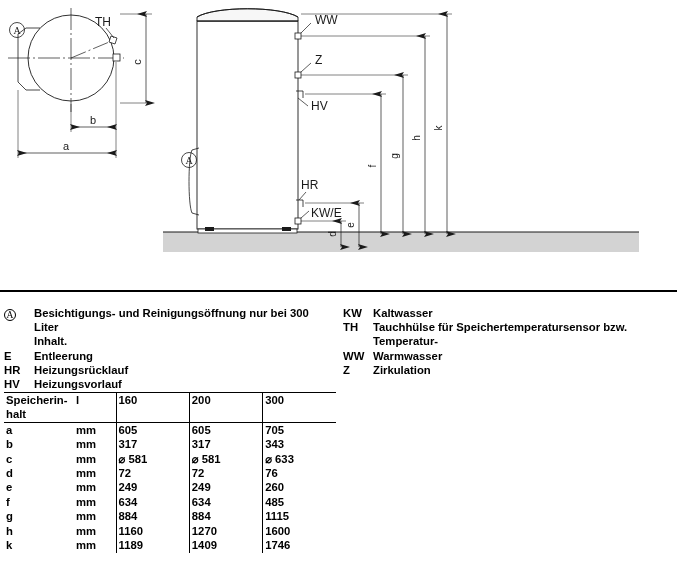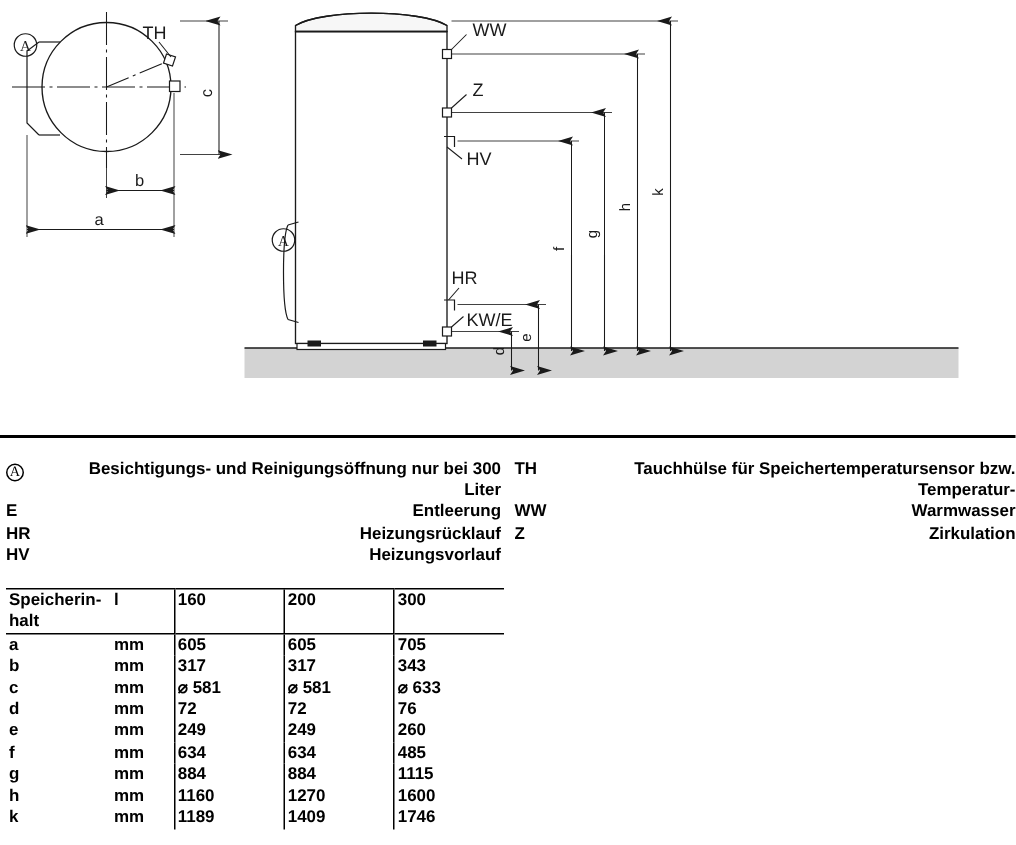--- a/index.html
+++ b/index.html
@@ -48,21 +48,20 @@
   .legend-row {
     display: flex;
     align-items: flex-start;
   }
   .legend-key {
     flex: 0 0 30px;
     white-space: nowrap;
   }
   .legend-val {
     flex: 1 1 auto;
-    text-align: right;
   }
   .legend-cont {
     padding-left: 30px;
   }
   .circ-a {
     display: inline-block;
     width: 12px; height: 12px;
     line-height: 11px;
     text-align: center;
     border: 1px solid #000;
@@ -264,36 +263,41 @@
 </svg>
 </div>
 
 <div class="divider" id="rule-top"></div>
 
 <div class="legend" id="legend-left">
   <div class="legend-row">
     <span class="legend-key"><span class="circ-a">A</span></span>
     <span class="legend-val">Besichtigungs- und Reinigungsöffnung nur bei 300 Liter</span>
   </div>
+  <div class="legend-cont">Inhalt.</div>
 
   <div class="legend-row">
     <span class="legend-key">E</span>
     <span class="legend-val">Entleerung</span>
   </div>
   <div class="legend-row">
     <span class="legend-key">HR</span>
     <span class="legend-val">Heizungsrücklauf</span>
   </div>
   <div class="legend-row">
     <span class="legend-key">HV</span>
     <span class="legend-val">Heizungsvorlauf</span>
   </div>
 </div>
 
 <div class="legend" id="legend-right">
+  <div class="legend-row">
+    <span class="legend-key">KW</span>
+    <span class="legend-val">Kaltwasser</span>
+  </div>
   <div class="legend-row">
     <span class="legend-key">TH</span>
     <span class="legend-val">Tauchhülse für Speichertemperatursensor bzw. Temperatur-</span>
   </div>
   <div class="legend-row">
     <span class="legend-key">WW</span>
     <span class="legend-val">Warmwasser</span>
   </div>
   <div class="legend-row">
     <span class="legend-key">Z</span>

